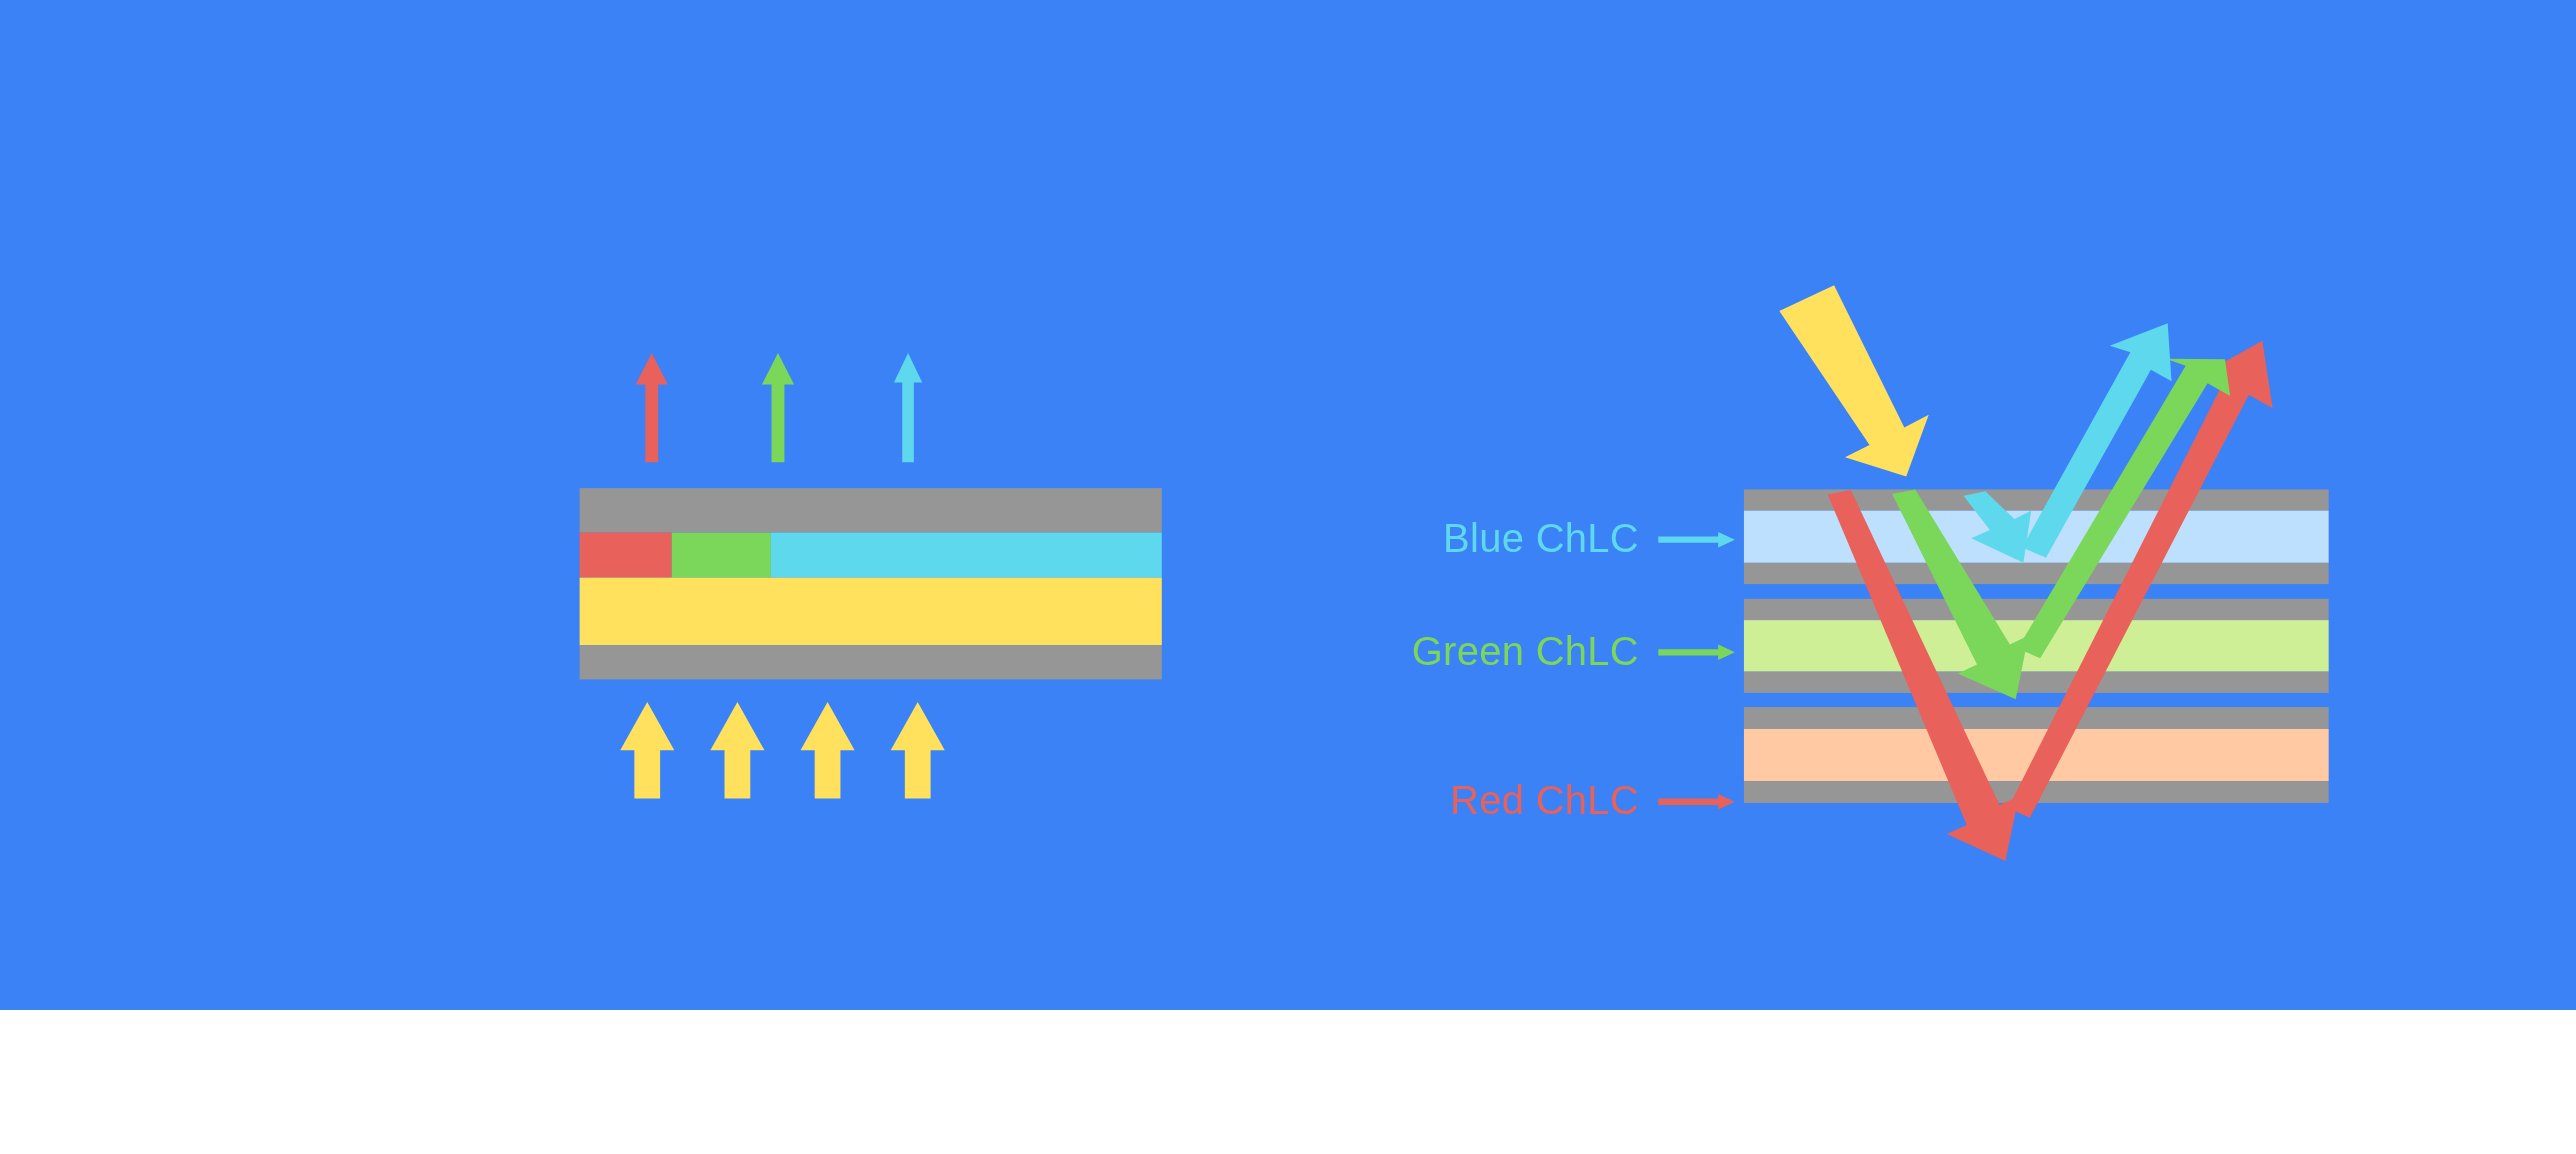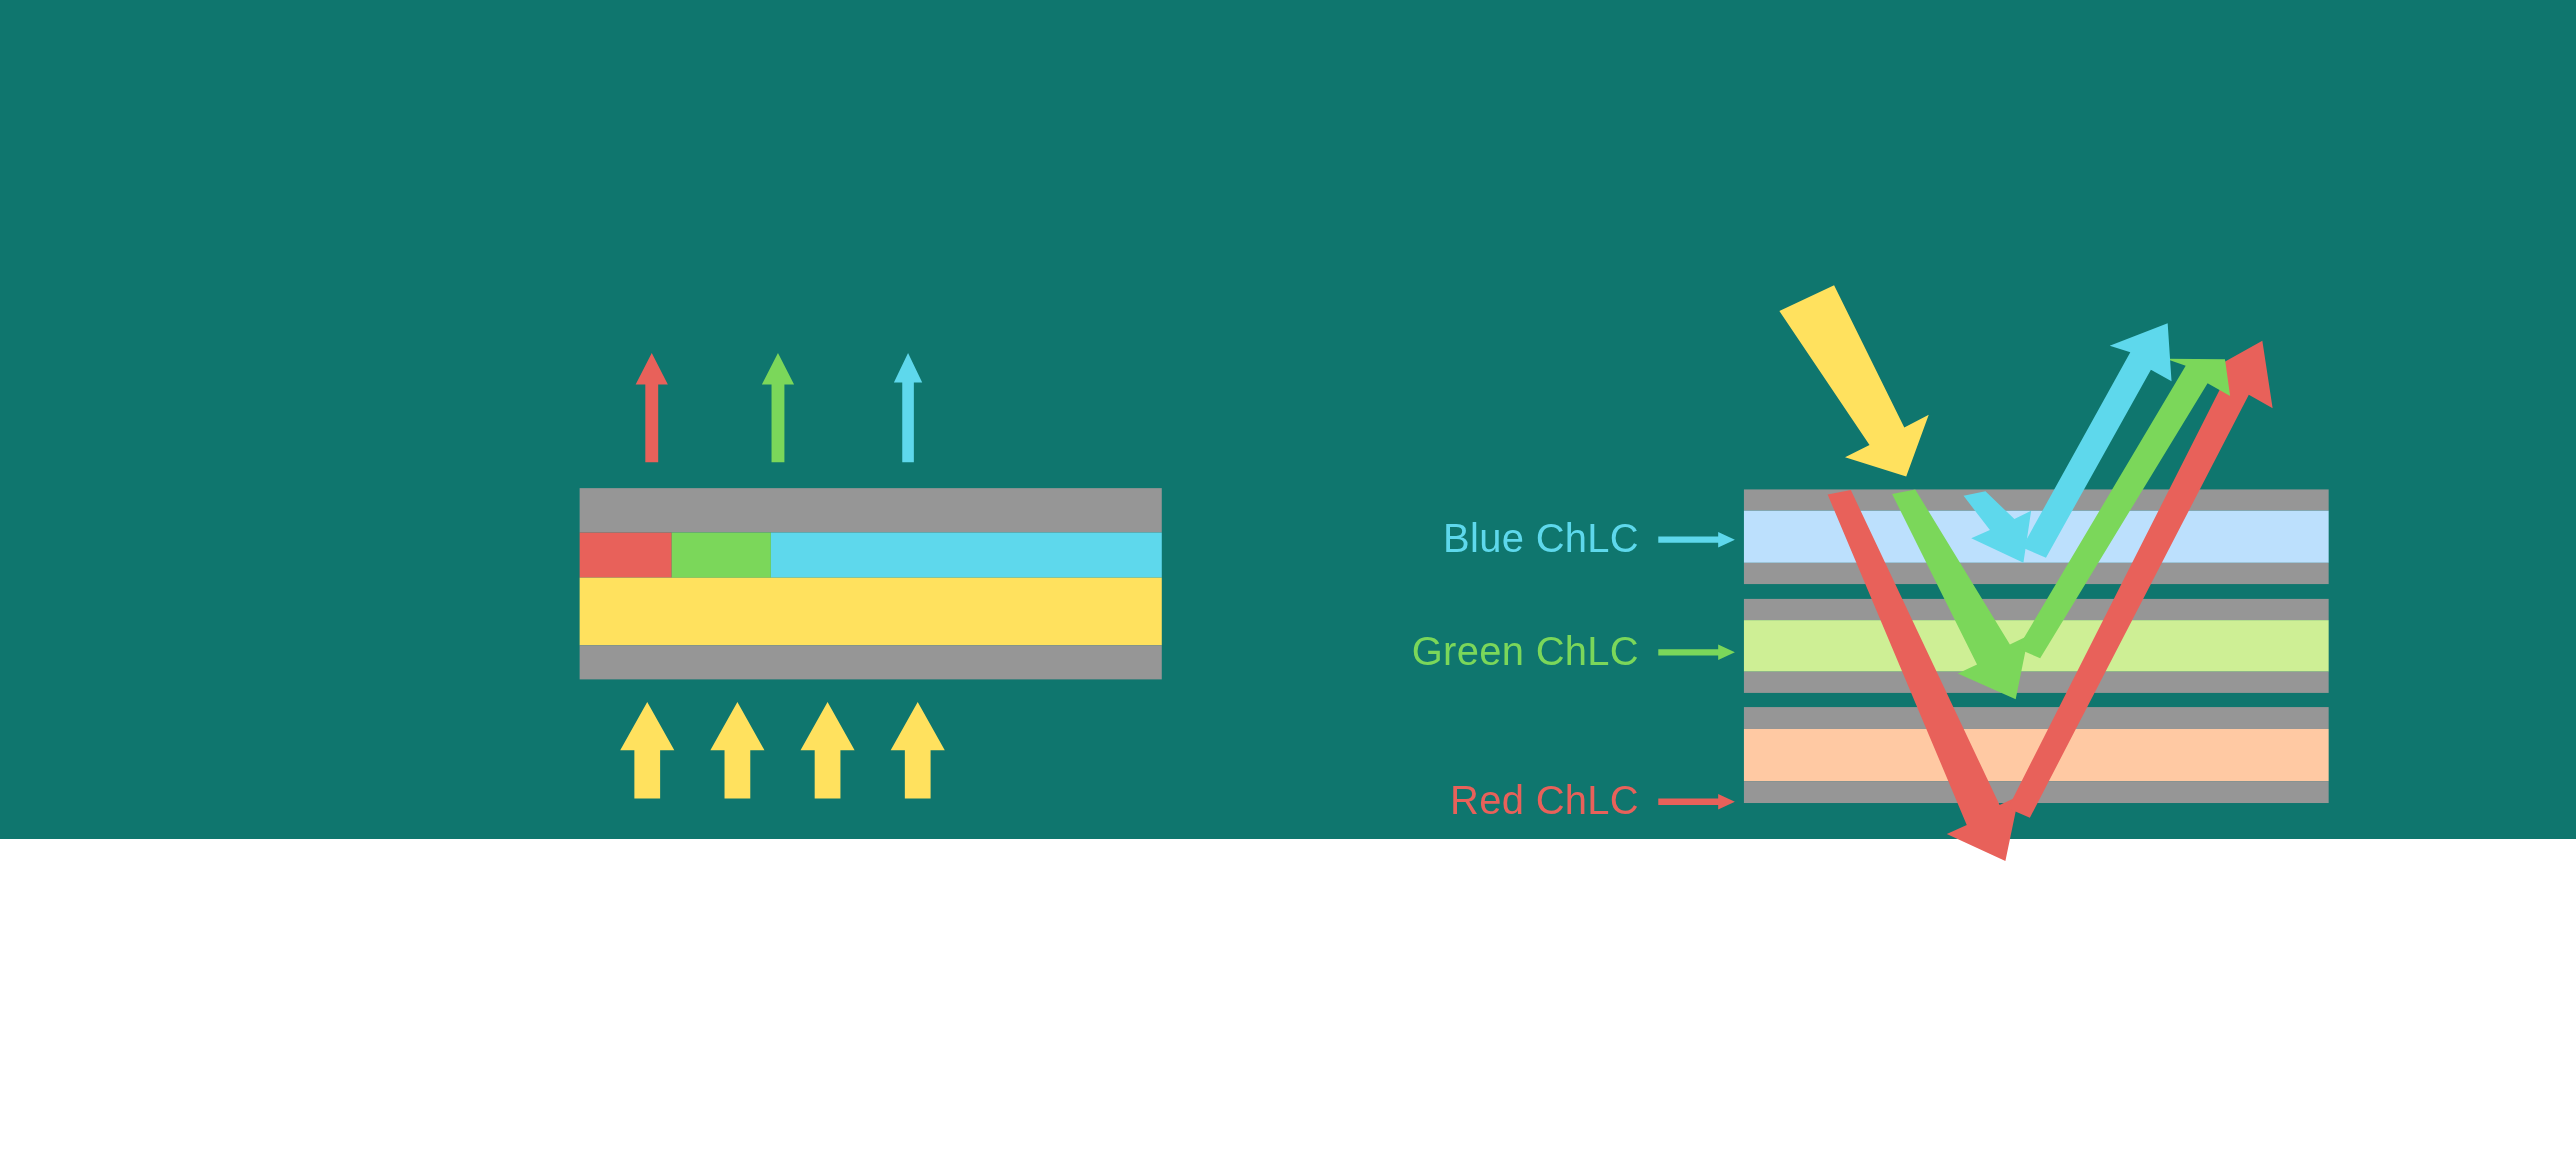--- a/index.html
+++ b/index.html
@@ -11,22 +11,22 @@
     width: 2576px;
     height: 1154px;
     position: relative;
     overflow: hidden;
     font-family: "Liberation Sans", sans-serif;
   }
   #stage {
     position: absolute;
     left: 0; top: 0;
     width: 2576px;
-    height: 839px;
-    background: #0f766e;
+    height: 1010px;
+    background: #3b82f6;
   }
   #stage svg {
     display: block;
     width: 2576px;
     height: 1154px;
   }
   .lbl {
     font-family: "Liberation Sans", sans-serif;
     font-size: 62px;
     letter-spacing: 0.5px;

